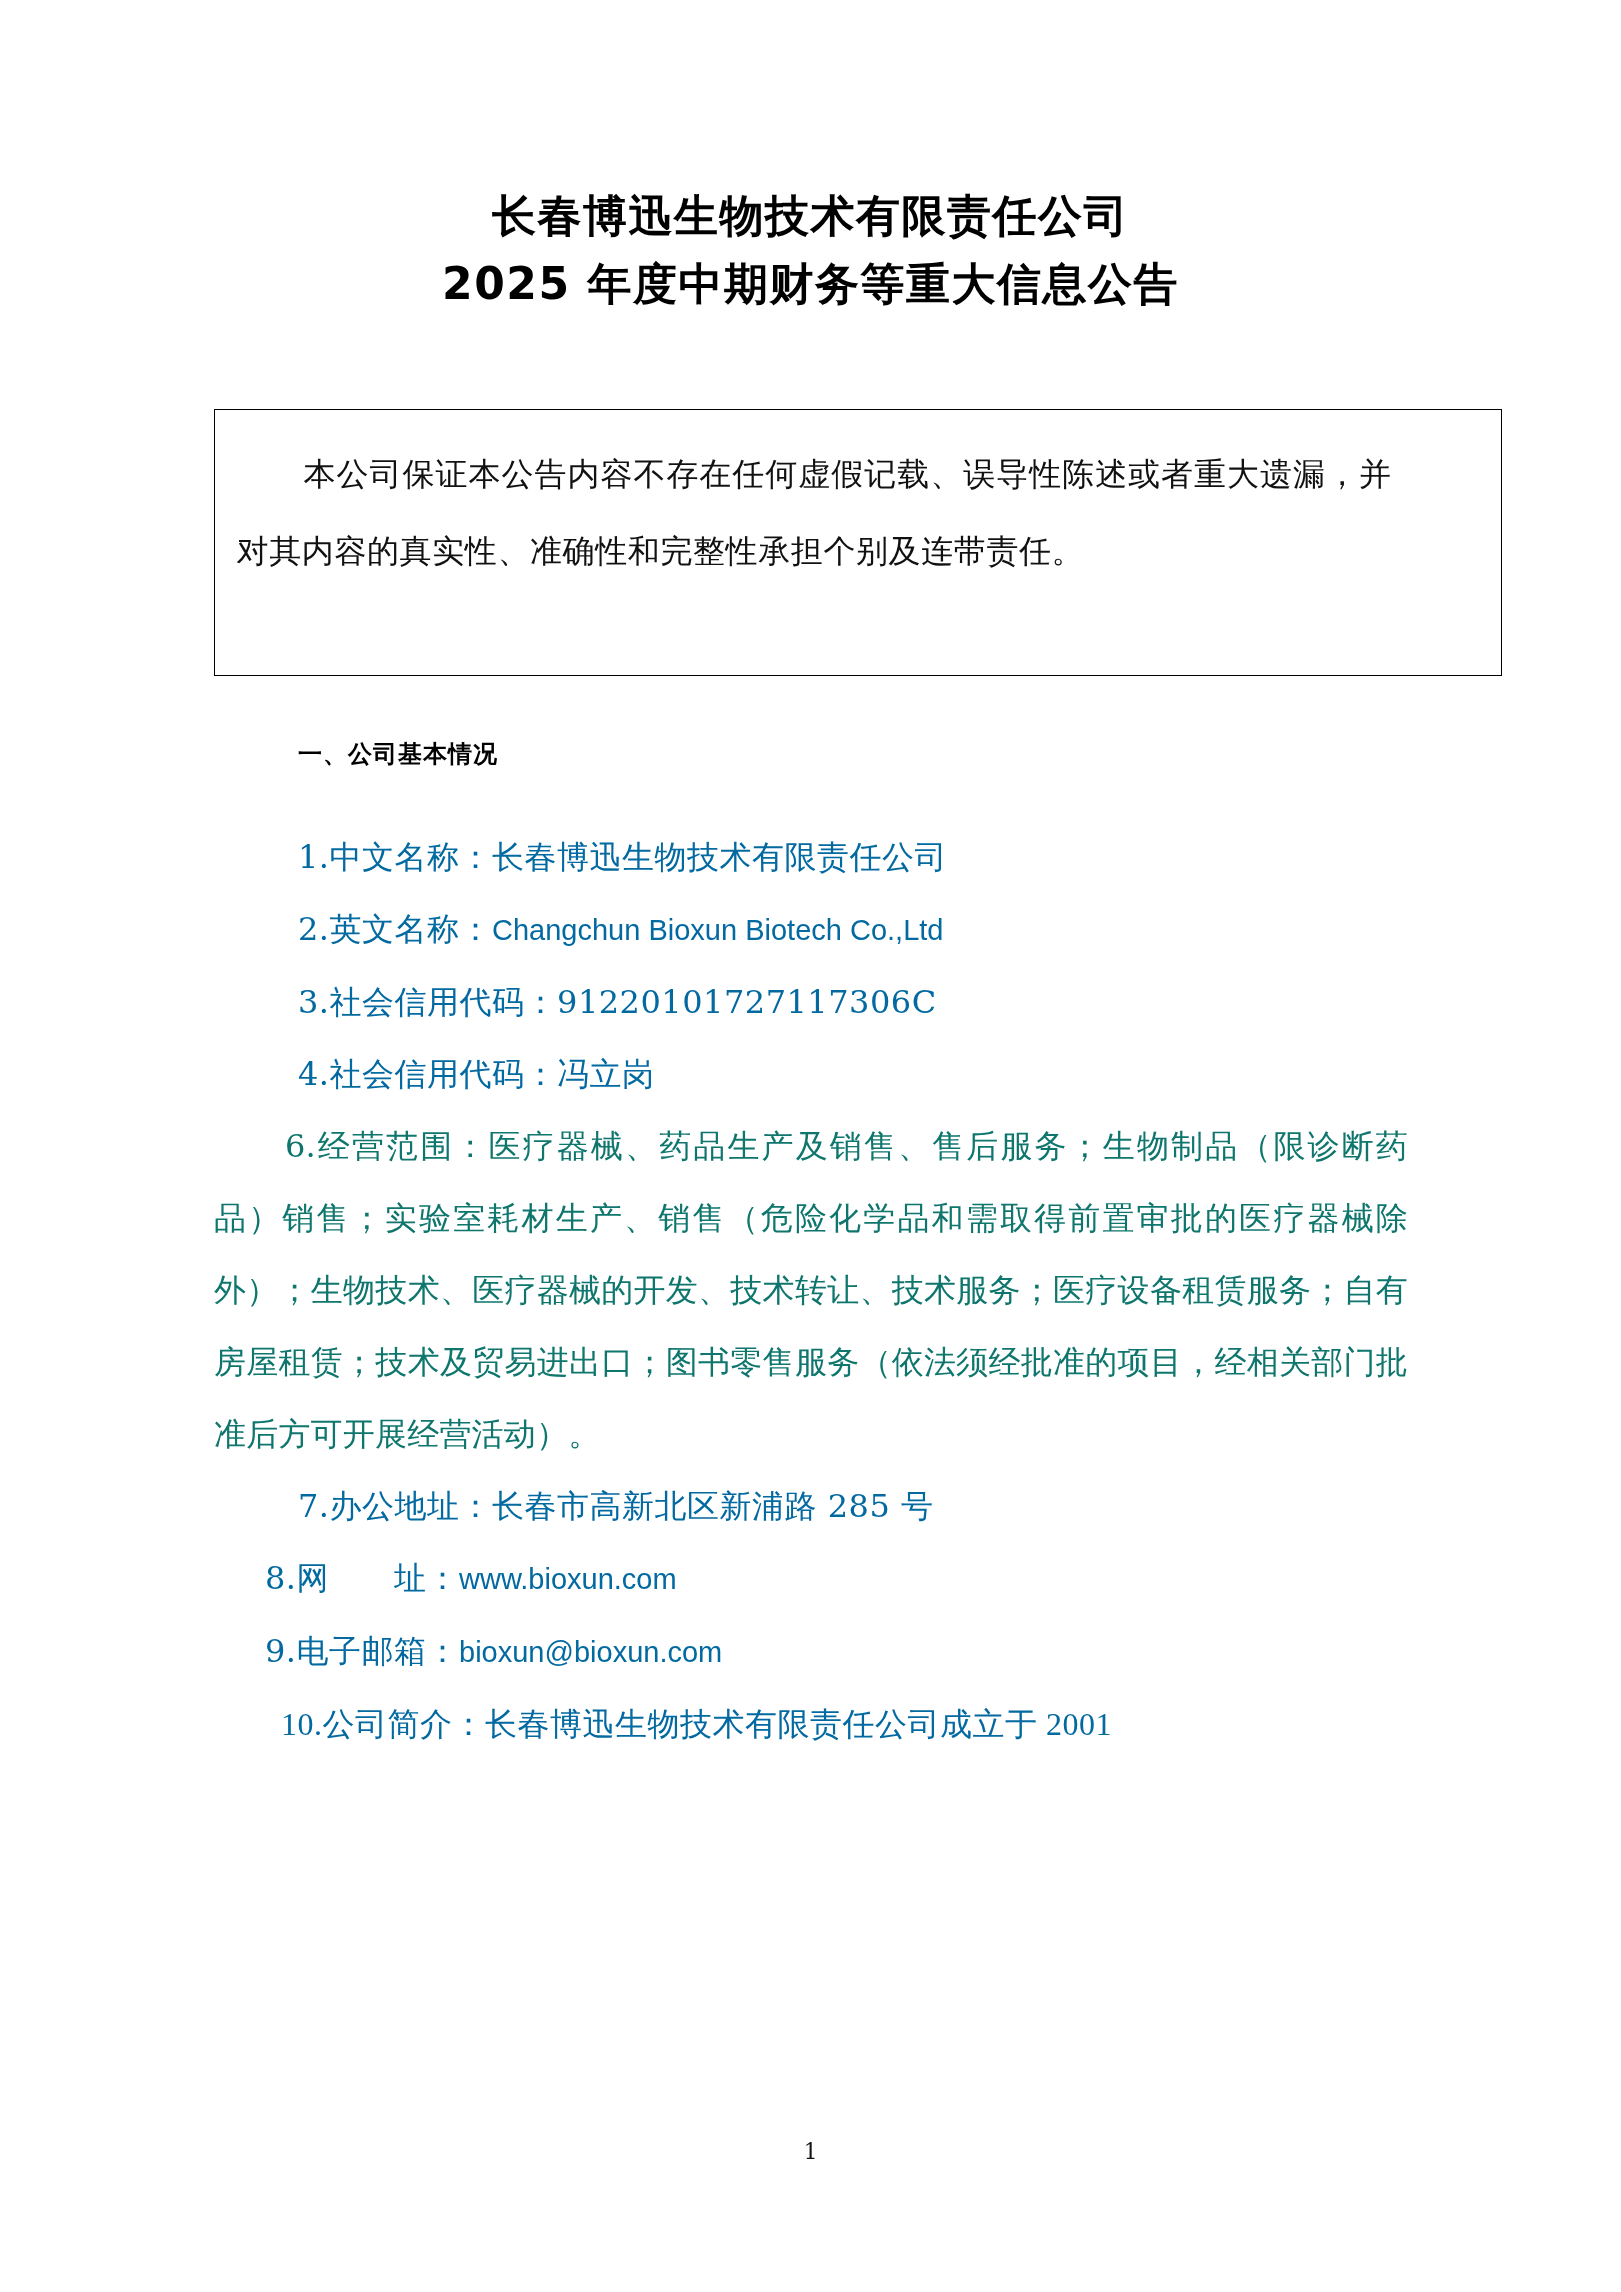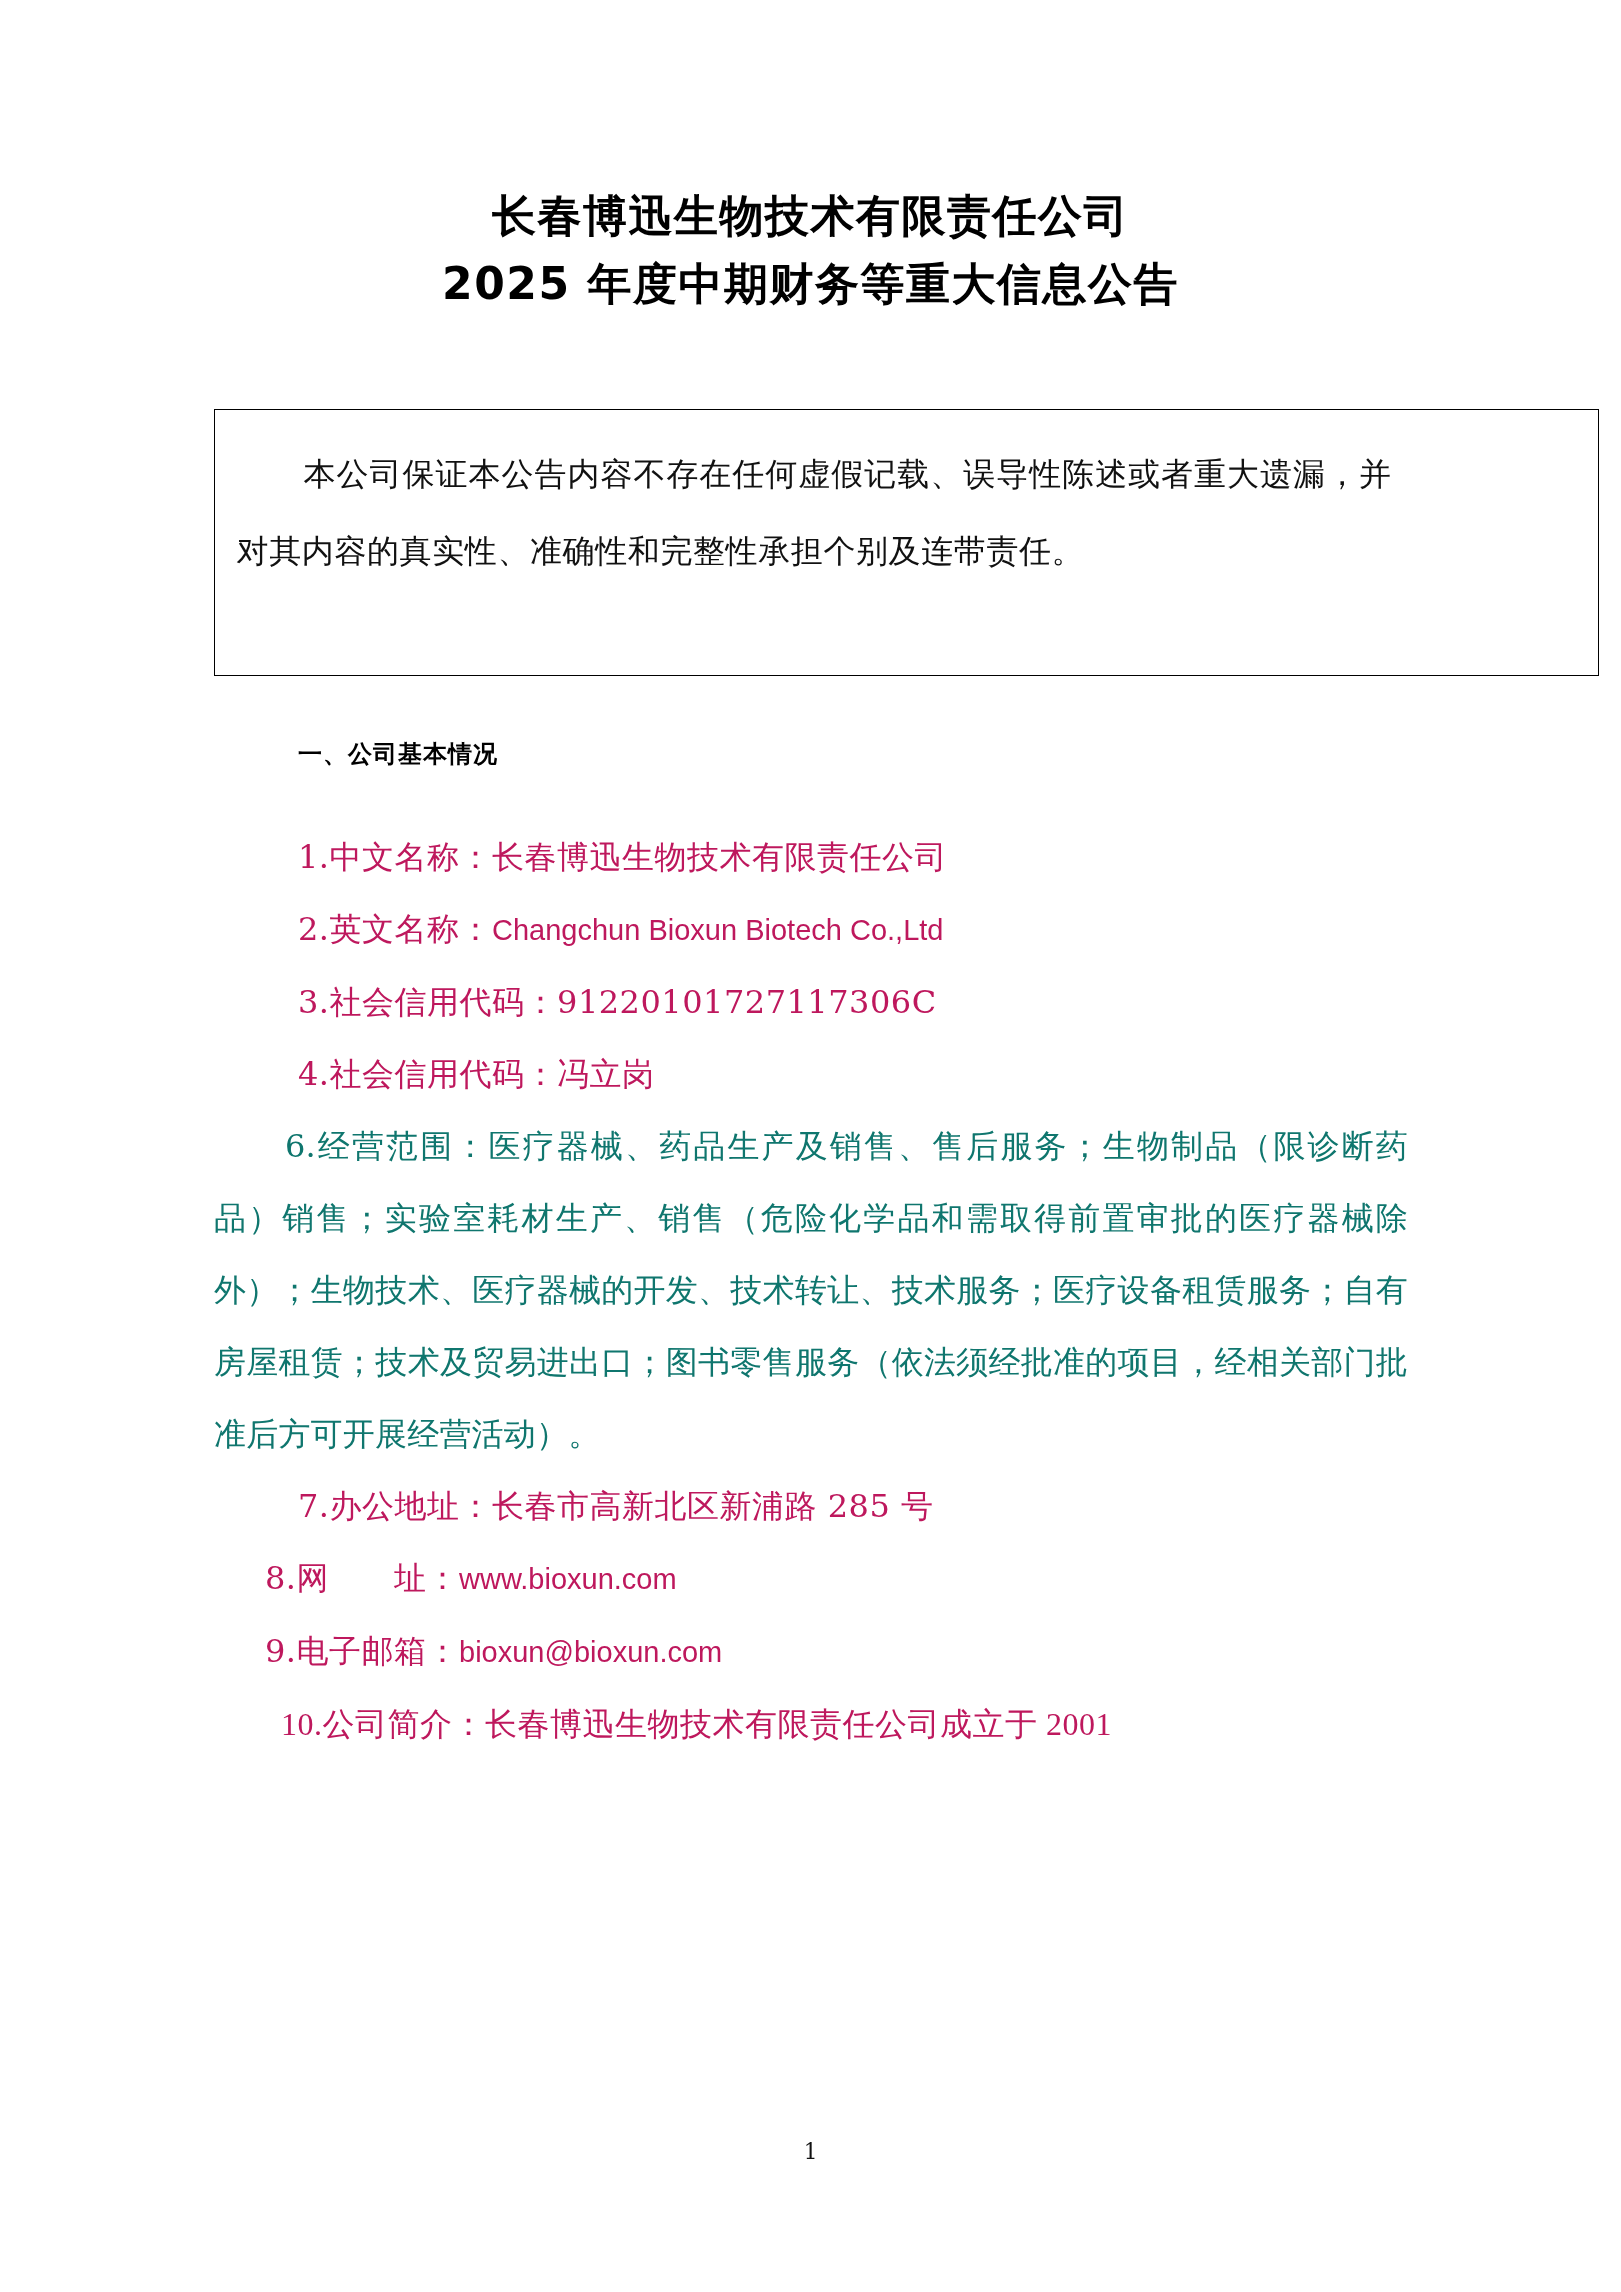--- a/index.html
+++ b/index.html
@@ -34,21 +34,21 @@
     letter-spacing: 1.5px;
     color: #000;
     white-space: nowrap;
   }
 
   
   .disclaimer-box {
     position: absolute;
     left: 214px;
     top: 409px;
-    width: 1385px;
+    width: 1288px;
     height: 267px;
     border: 1px solid #000000;
     box-sizing: border-box;
   }
   .disclaimer-text {
     position: absolute;
     left: 21.6px;
     top: 25.5px;
     width: 1155px;
     font-family: "DejaVu Serif", "Liberation Serif", serif;
@@ -79,21 +79,21 @@
     position: absolute;
     left: 214px;
     top: 821px;
     width: 1194px;
   }
   .item {
     font-size: 32px;
     line-height: 72px;
     letter-spacing: 0.5px;
     white-space: nowrap;
-    color: #be185d;
+    color: #0369a1;
   }
   .item.indent-1 { padding-left: 84px; }
   .item.indent-2 { padding-left: 73px; }
   .item.indent-3 { padding-left: 67px; font-family: Liberation Serif, serif; }
   .item.indent-hang { padding-left: 51px; }
 
   .para {
     font-size: 32px;
     line-height: 72px;
     letter-spacing: 0.2px;

